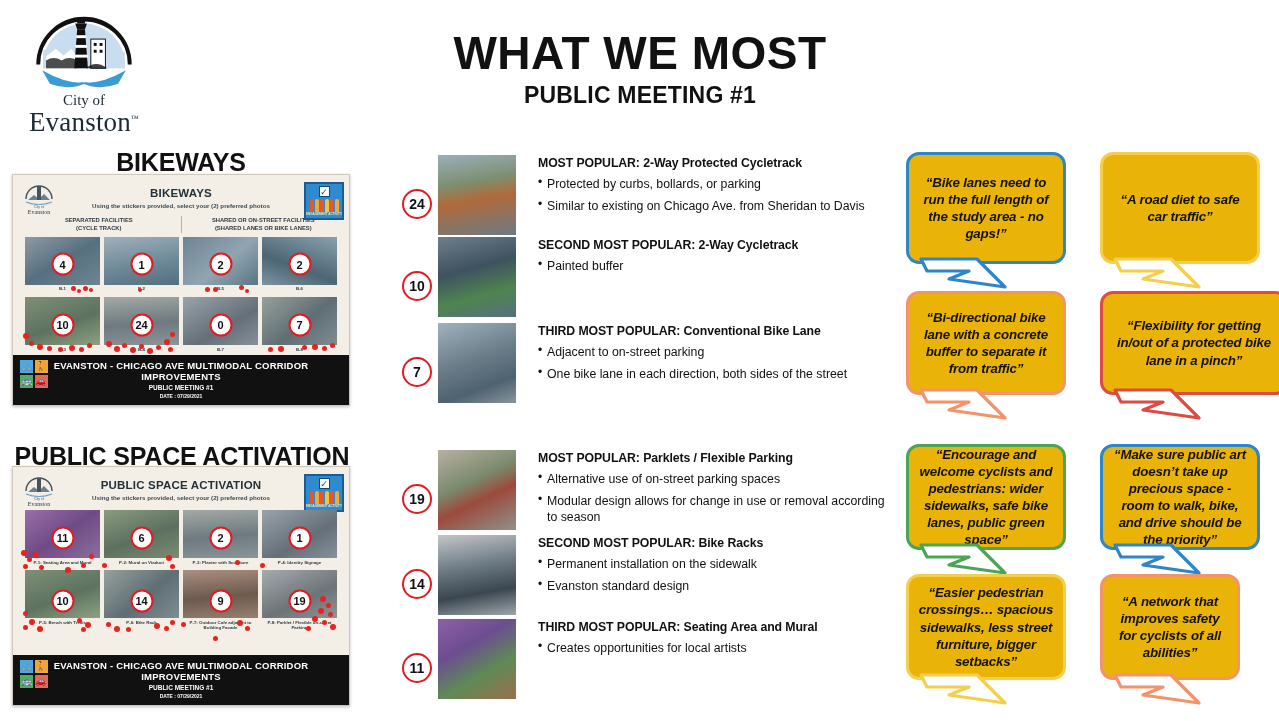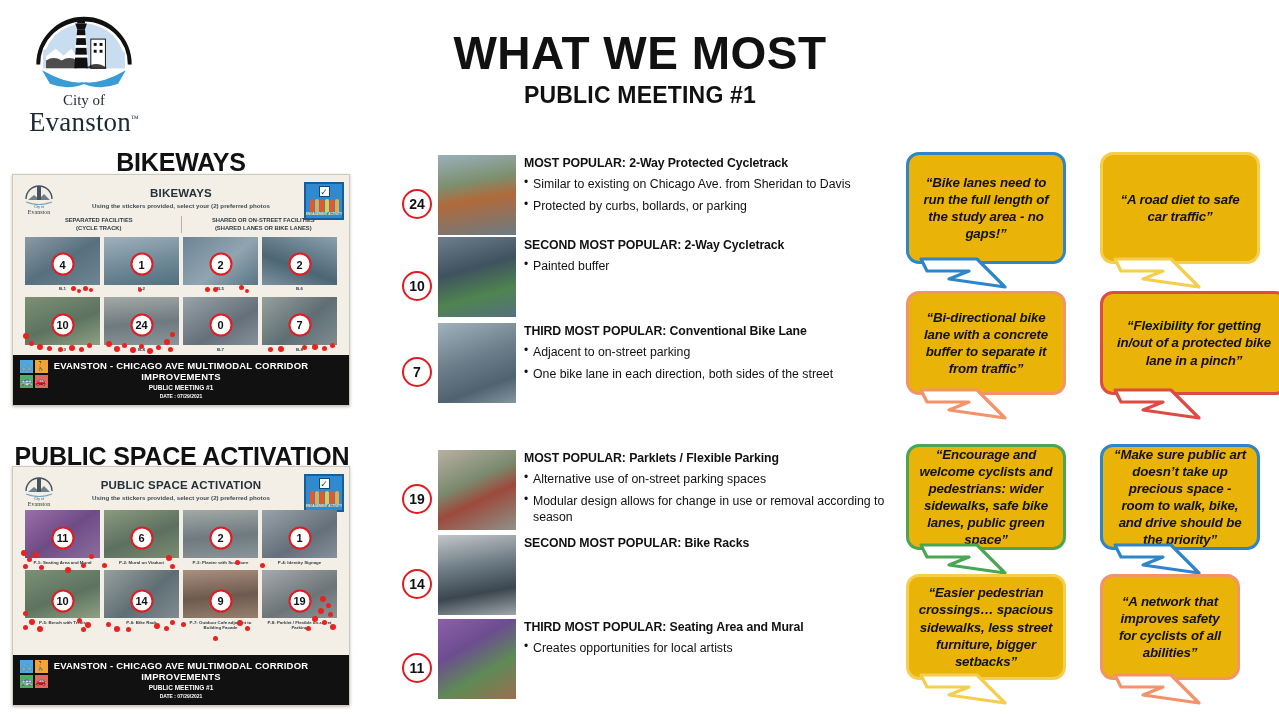--- a/index.html
+++ b/index.html
@@ -185,21 +185,21 @@
     width: 78px; height: 80px; margin-left: 6px; flex: 0 0 78px;
     background: linear-gradient(160deg,#7f939f,#4e6775 55%,#62798a);
     overflow: hidden; position: relative;
   }
   .mp-a { background: linear-gradient(170deg,#9ab0bc 0%, #7d8f6e 35%, #b06a3a 55%, #6c7b84 100%); }
   .mp-b { background: linear-gradient(165deg,#6e7e8c 0%, #3f5260 40%, #4f8450 70%, #55707e 100%); }
   .mp-c { background: linear-gradient(160deg,#9fb2bd 0%, #6b7d89 45%, #4f6270 75%, #86959e 100%); }
   .mp-d { background: linear-gradient(155deg,#b9b0a2 0%, #7a8a6e 40%, #9c4a3c 60%, #8e928a 100%); }
   .mp-e { background: linear-gradient(170deg,#c3c6c8 0%, #6c7a84 40%, #3a4650 70%, #a0a7ab 100%); }
   .mp-f { background: linear-gradient(150deg,#8e5fa6 0%, #6c4d90 35%, #5f8a56 65%, #9a6f4e 100%); }
-  .mid-text { margin-left: 8px; flex: 1; padding-top: 1px; }
+  .mid-text { margin-left: 22px; flex: 1; padding-top: 1px; }
   .mid-head {
     font-size: 12.3px; font-weight: bold; color: #111; line-height: 1.25;
     letter-spacing: -.1px;
   }
   .mid-bullets { margin-top: 5px; list-style: none; }
   .mid-bullets li {
     font-size: 12.3px; color: #111; line-height: 1.32; margin-bottom: 5px;
     padding-left: 9px; position: relative;
   }
   .mid-bullets li::before {
@@ -529,22 +529,22 @@
       </div>
     </div>
   </div>
 
   <div class="mid-item" style="left:402px; top:155px; width:485px;">
     <div class="mid-badge">24</div>
     <div class="mid-photo mp-a"></div>
     <div class="mid-text">
       <div class="mid-head">MOST POPULAR: 2-Way Protected Cycletrack</div>
       <ul class="mid-bullets">
+        <li>Protected by curbs, bollards, or parking</li>
         <li>Similar to existing on Chicago Ave. from Sheridan to Davis</li>
-        <li>Protected by curbs, bollards, or parking</li>
       </ul>
     </div>
   </div>
 
   <div class="mid-item" style="left:402px; top:237px; width:485px;">
     <div class="mid-badge">10</div>
     <div class="mid-photo mp-b"></div>
     <div class="mid-text">
       <div class="mid-head">SECOND MOST POPULAR: 2-Way Cycletrack</div>
       <ul class="mid-bullets">
@@ -576,20 +576,22 @@
       </ul>
     </div>
   </div>
 
   <div class="mid-item" style="left:402px; top:535px; width:485px;">
     <div class="mid-badge">14</div>
     <div class="mid-photo mp-e"></div>
     <div class="mid-text">
       <div class="mid-head">SECOND MOST POPULAR: Bike Racks</div>
       <ul class="mid-bullets">
+        <li>Permanent installation on the sidewalk</li>
+        <li>Evanston standard design</li>
       </ul>
     </div>
   </div>
 
   <div class="mid-item" style="left:402px; top:619px; width:485px;">
     <div class="mid-badge">11</div>
     <div class="mid-photo mp-f"></div>
     <div class="mid-text">
       <div class="mid-head">THIRD MOST POPULAR: Seating Area and Mural</div>
       <ul class="mid-bullets">

